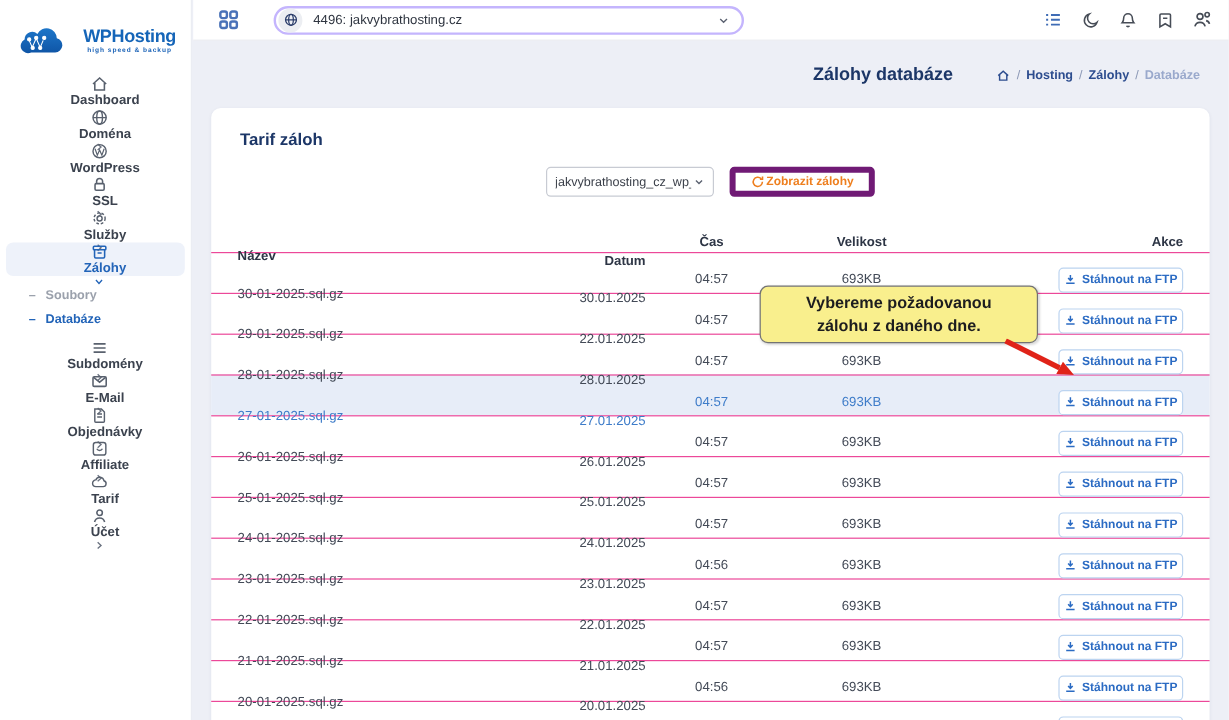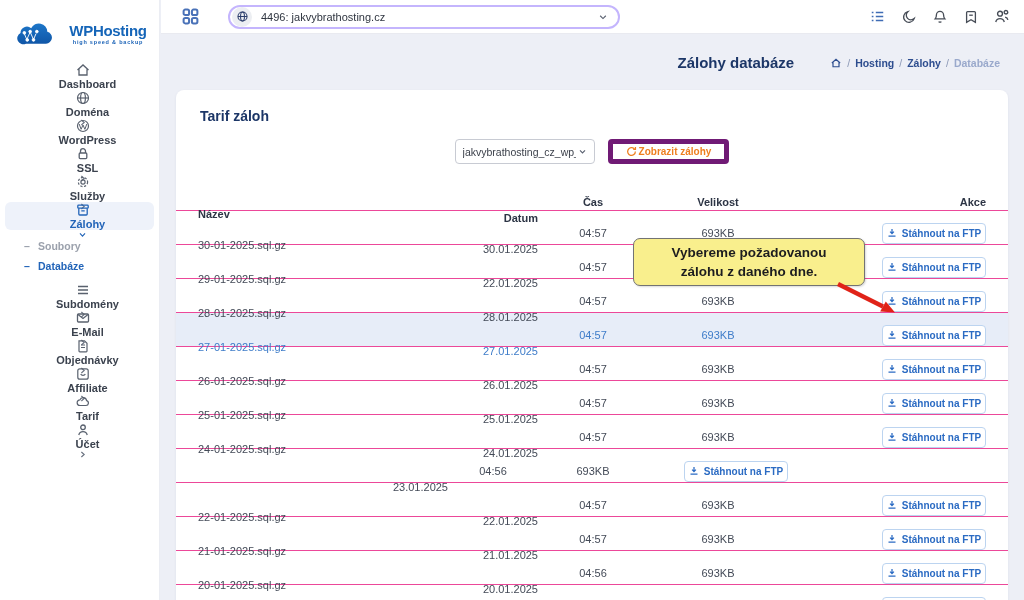--- a/index.html
+++ b/index.html
@@ -447,20 +447,21 @@
         <div class="c-time">04:57</div>
         <div class="c-size">693KB</div>
         <div class="c-act"><button class="btn-ftp">
               <svg width="10" height="10" viewBox="0 0 12 12" fill="none" stroke="currentColor" stroke-width="1.5">
                 <path d="M6 1.3v5.2M3.7 4.3L6 6.7l2.3-2.4M1.8 9.6h8.4"></path>
               </svg>
               <span>Stáhnout na FTP</span>
             </button></div>
       </div>
       <div class="trow">
+        <div class="c-name">23-01-2025.sql.gz</div>
         <div class="c-date">23.01.2025</div>
         <div class="c-time">04:56</div>
         <div class="c-size">693KB</div>
         <div class="c-act"><button class="btn-ftp">
               <svg width="10" height="10" viewBox="0 0 12 12" fill="none" stroke="currentColor" stroke-width="1.5">
                 <path d="M6 1.3v5.2M3.7 4.3L6 6.7l2.3-2.4M1.8 9.6h8.4"></path>
               </svg>
               <span>Stáhnout na FTP</span>
             </button></div>
       </div>

